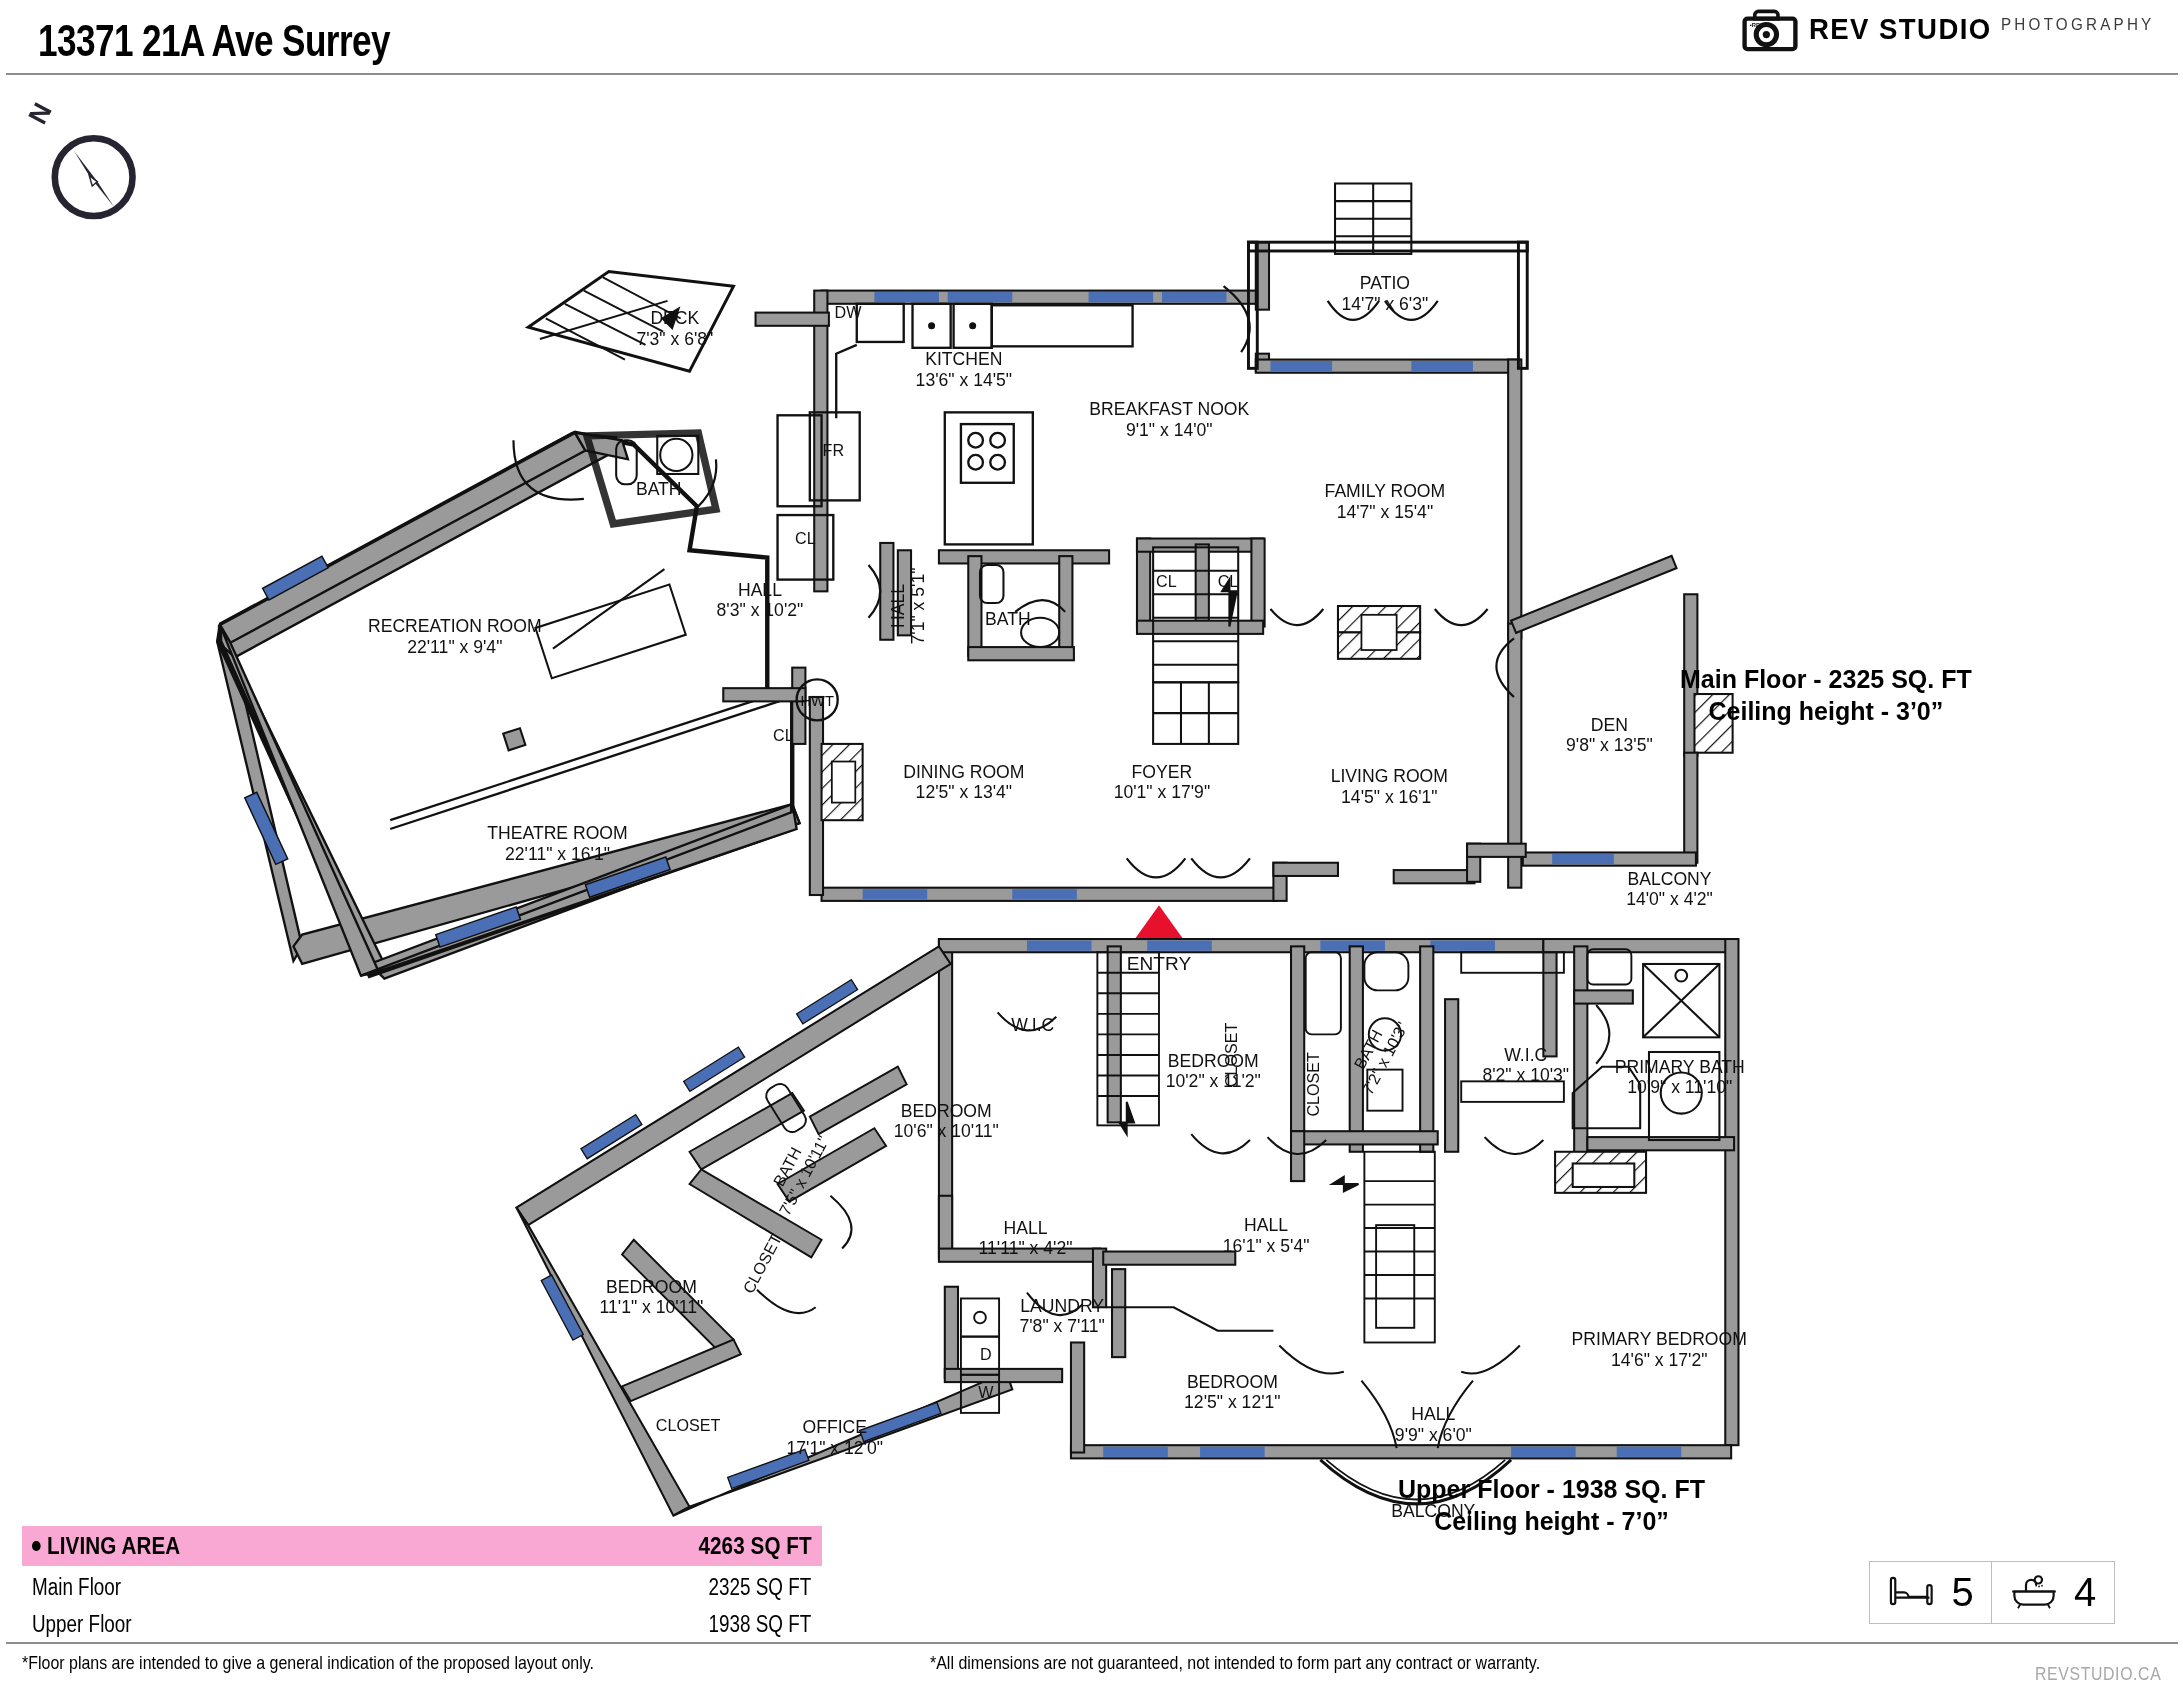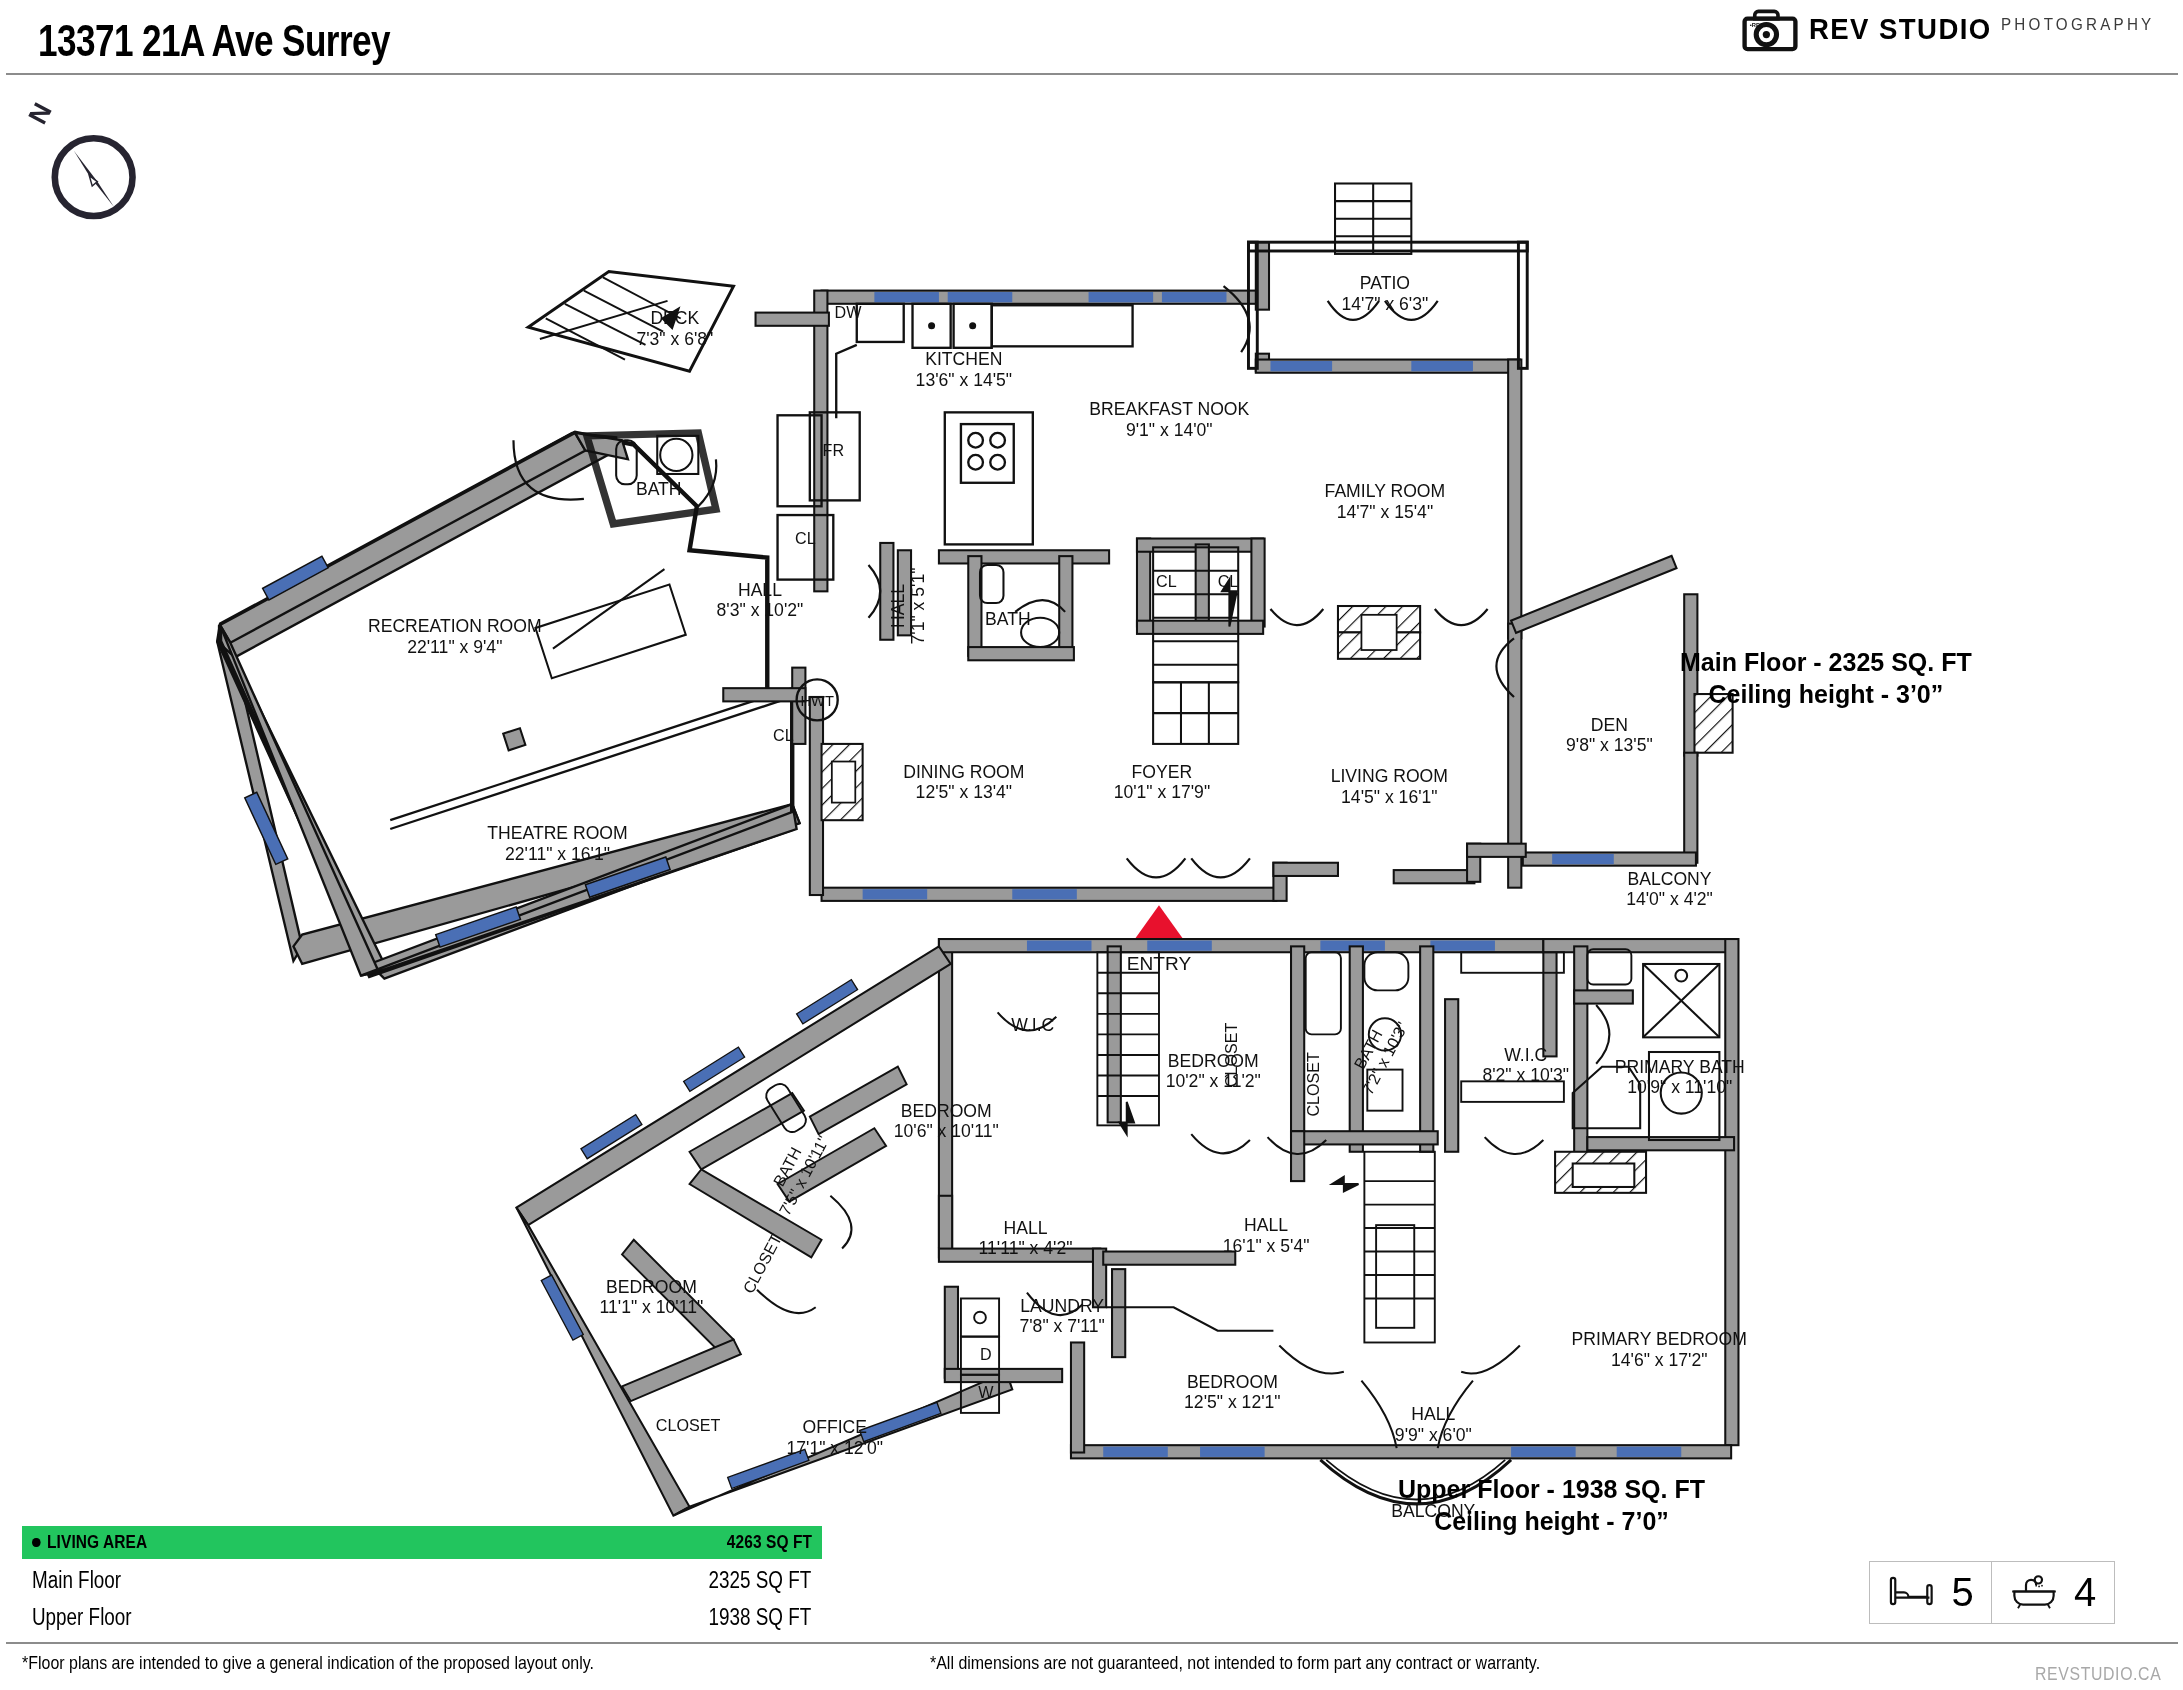--- a/index.html
+++ b/index.html
@@ -27,30 +27,30 @@
   #compass .nlabel{
     position:absolute;left:-4.4px;top:-19px;font-size:26.4px;font-weight:bold;
     transform:rotate(-62deg);color:#262430;
   }
 
   
   #plan{position:absolute;left:0;top:66px;width:2183px;height:1460px;}
 
   
   .floorcap{position:absolute;font-weight:bold;font-size:25px;line-height:1.28;text-align:center;white-space:nowrap;}
-  #maincap{left:1680px;top:646px;}
+  #maincap{left:1680px;top:663px;}
   #uppercap{left:1398px;top:1434px;margin-top:39px;}
 
   
   #summary{position:absolute;left:22px;top:1526px;width:800px;}
   .sumtable{display:flex;gap:11.7px;}
   .sumcol{flex:1;}
   .sumhead{
-    background:#22c55e;display:flex;justify-content:space-between;align-items:center;
-    padding:5.9px 10.3px 6.6px 10.3px;font-weight:bold;font-size:18px;letter-spacing:0.1px;
+    background:#f9a8d4;display:flex;justify-content:space-between;align-items:center;
+    padding:5.9px 10.3px 6.6px 10.3px;font-weight:bold;font-size:24px;letter-spacing:0.1px;
   }
   .sumhead .lbl{display:flex;align-items:center;gap:8px;transform:scaleX(.86);transform-origin:left;}
   .sumhead .val{transform:scaleX(.86);transform-origin:right;}
   .dot{width:9.5px;height:9.5px;border-radius:50%;background:#000;display:inline-block;}
   .sumrow{display:flex;justify-content:space-between;padding:7.3px 10.3px 2.9px 10.3px;font-size:23px;}
   .sumrow .k{transform:scaleX(.82);transform-origin:left;}
   .sumrow .v{transform:scaleX(.82);transform-origin:right;}
 
   #footrule{position:absolute;left:5.9px;top:1642px;width:2172px;height:2.2px;background:#8c8c8c;}
   .footnote{position:absolute;top:1652px;font-size:19px;transform:scaleX(.84);transform-origin:left top;white-space:nowrap;}

